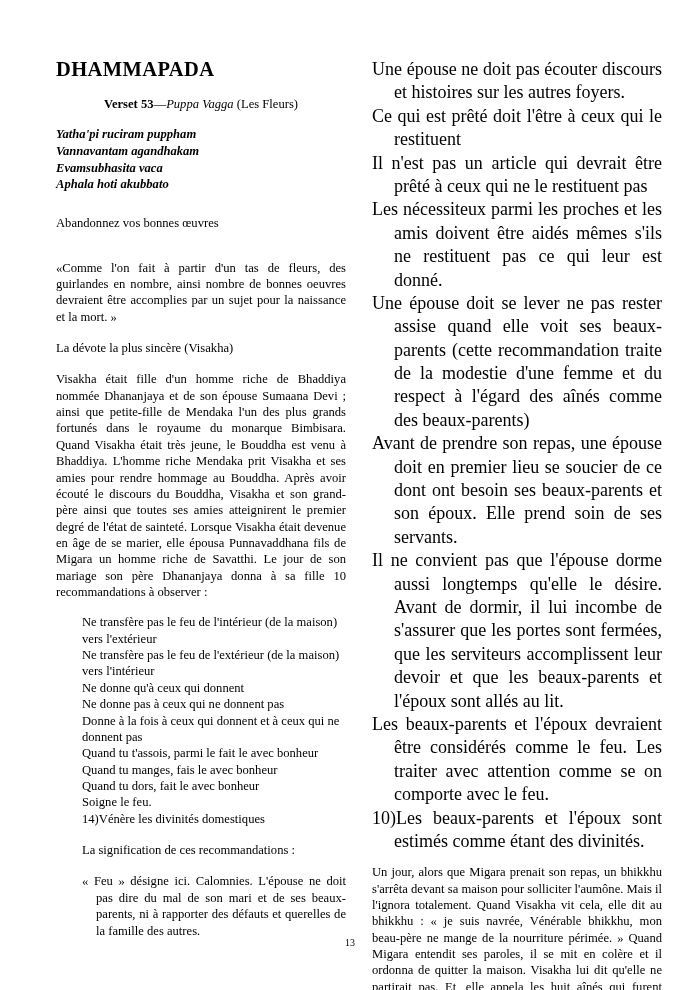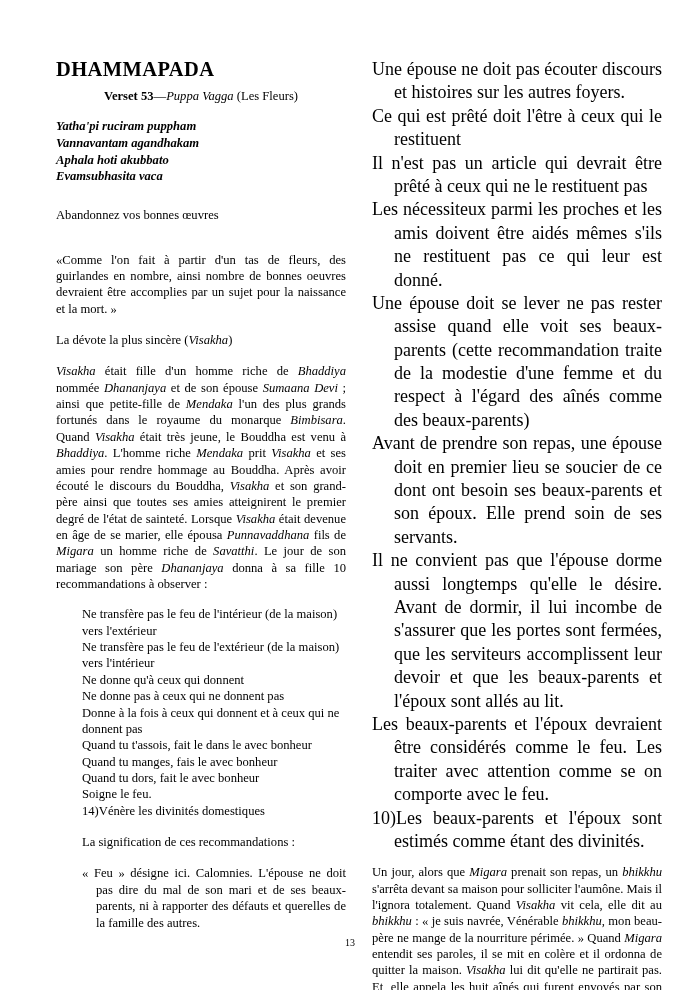--- a/index.html
+++ b/index.html
@@ -32,21 +32,21 @@
   }
   .col {
     width: 290px;
     flex: 0 0 290px;
   }
   h1.doc-title {
     font-family: "Liberation Serif", serif;
     font-size: 20.5px;
     font-weight: bold;
     letter-spacing: 0.4px;
-    margin: 0 0 8px 0;
+    margin: 0 0 16px 0;
     line-height: 1.1;
   }
   .verse-line {
     font-size: 12.6px;
     margin: 0 0 14px 0;
     line-height: 1.25;
     text-align: center;
   }
   .verse-line .bold { font-weight: bold; }
   .verse-line .ital { font-style: italic; }
@@ -62,21 +62,21 @@
 
   p.body {
     font-size: 12.6px;
     line-height: 1.30;
     margin: 0 0 11px 0;
     text-align: left;
   }
   p.just {
     text-align: justify;
   }
-  .ital { font-style: italic; }
+  .ital { }
 
   .indent-block {
     margin: 0 0 0 26px;
   }
   .indent-block p {
     font-size: 12.6px;
     line-height: 1.30;
     margin: 0 0 0 0;
     text-indent: -14px;
     padding-left: 14px;
@@ -116,41 +116,41 @@
     <div class="col">
       <h1 class="doc-title">DHAMMAPADA</h1>
 
       <p class="verse-line">
         <span class="bold">Verset 53</span><span>—</span><span class="ital">Puppa Vagga</span><span> (Les Fleurs)</span>
       </p>
 
       <div class="pali">
         <div>Yatha'pi ruciram puppham</div>
         <div>Vannavantam agandhakam</div>
+        <div>Evamsubhasita vaca</div>
         <div>Aphala hoti akubbato</div>
-        <div>Evamsubhasita vaca</div>
       </div>
 
       <p class="body" style="margin-bottom:28px;">Abandonnez vos bonnes œuvres</p>
 
       <p class="body just" style="margin-bottom:15px;">«Comme l'on fait à partir d'un tas de fleurs, des guirlandes en nombre, ainsi nombre de bonnes oeuvres devraient être accomplies par un sujet pour la naissance et la mort. »</p>
 
       <p class="body" style="margin-bottom:15px;">
         <span>La dévote la plus sincère (</span><span class="ital">Visakha</span><span>)</span>
       </p>
 
       <p class="body just" style="margin-bottom:14px;"><span class="ital">Visakha</span><span> était fille d'un homme riche de </span><span class="ital">Bhaddiya</span><span> nommée </span><span class="ital">Dhananjaya</span><span> et de son épouse </span><span class="ital">Sumaana Devi</span><span> ; ainsi que petite-fille de </span><span class="ital">Mendaka</span><span> l'un des plus grands fortunés dans le royaume du monarque </span><span class="ital">Bimbisara</span><span>. Quand </span><span class="ital">Visakha</span><span> était très jeune, le Bouddha est venu à </span><span class="ital">Bhaddiya</span><span>. L'homme riche </span><span class="ital">Mendaka</span><span> prit </span><span class="ital">Visakha</span><span> et ses amies pour rendre hommage au Bouddha. Après avoir écouté le discours du Bouddha, </span><span class="ital">Visakha</span><span> et son grand-père ainsi que toutes ses amies atteignirent le premier degré de l'état de sainteté. Lorsque </span><span class="ital">Visakha</span><span> était devenue en âge de se marier, elle épousa </span><span class="ital">Punnavaddhana</span><span> fils de </span><span class="ital">Migara</span><span> un homme riche de </span><span class="ital">Savatthi</span><span>. Le jour de son mariage  son père </span><span class="ital">Dhananjaya</span><span> donna à sa fille 10 recommandations à observer :</span></p>
 
       <div class="indent-block">
         <p class="noind">Ne transfère pas le feu de l'intérieur (de la maison) vers l'extérieur</p>
         <p class="noind">Ne transfère pas le feu de l'extérieur (de la maison) vers l'intérieur</p>
         <p class="noind">Ne donne qu'à ceux qui donnent</p>
         <p class="noind">Ne donne pas à ceux qui ne donnent pas</p>
         <p class="noind">Donne à la fois à ceux qui donnent et à ceux qui ne donnent pas</p>
-        <p class="noind">Quand tu t'assois, fait le dans le avec bonheur</p>
+        <p class="noind">Quand tu t'assois, parmi le fait le avec bonheur</p>
         <p class="noind">Quand tu manges, fais le avec bonheur</p>
         <p class="noind">Quand tu dors, fait le avec bonheur</p>
         <p class="noind">Soigne le feu.</p>
         <p class="noind">14)Vénère les divinités domestiques</p>
       </div>
 
       <div class="gap14"></div>
 
       <div class="indent-block">
         <p class="noind">La signification de ces recommandations :</p>

